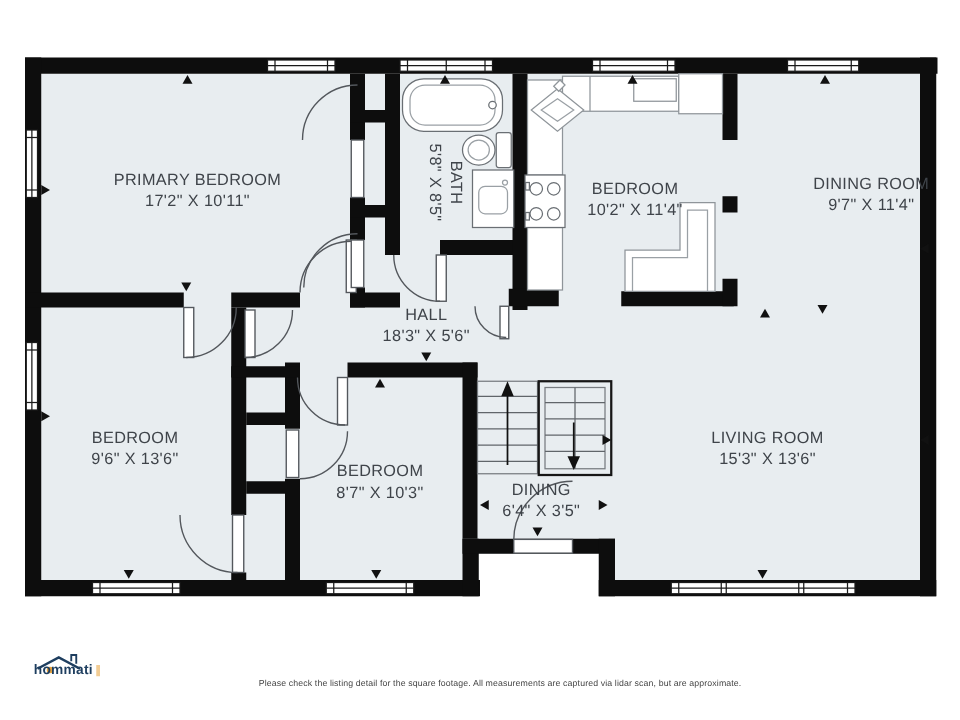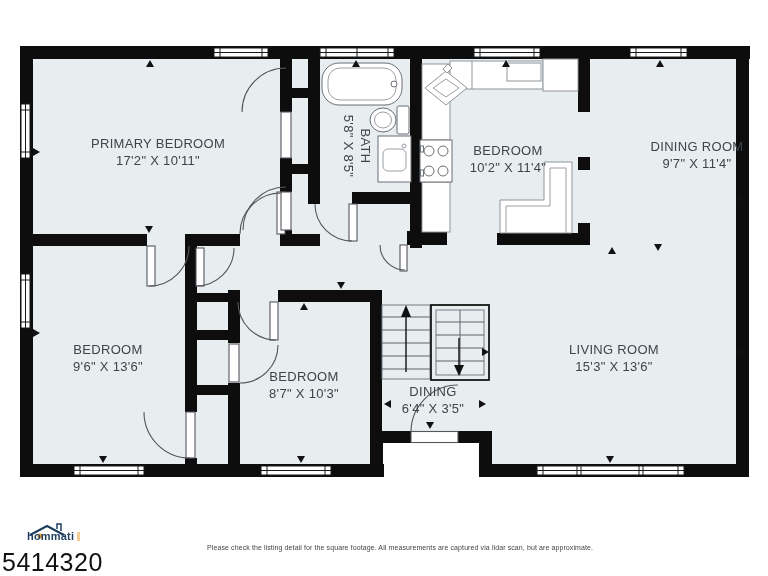--- a/index.html
+++ b/index.html
@@ -281,20 +281,24 @@
     <span class="rdims">5'8" X 8'5"</span>
   </div>
   <div class="lbl" style="left:508px;top:160px">
     <span class="rname">BEDROOM</span>
     <span class="rdims">10'2" X 11'4"</span>
   </div>
   <div class="lbl" style="left:697px;top:156px">
     <span class="rname">DINING ROOM</span>
     <span class="rdims">9'7" X 11'4"</span>
   </div>
+  <div class="lbl" style="left:341px;top:261px">
+    <span class="rname">HALL</span>
+    <span class="rdims">18'3" X 5'6"</span>
+  </div>
   <div class="lbl" style="left:108px;top:359px">
     <span class="rname">BEDROOM</span>
     <span class="rdims">9'6" X 13'6"</span>
   </div>
   <div class="lbl" style="left:304px;top:386px">
     <span class="rname">BEDROOM</span>
     <span class="rdims">8'7" X 10'3"</span>
   </div>
   <div class="lbl" style="left:433px;top:401px">
     <span class="rname">DINING</span>
@@ -307,16 +311,15 @@
 
   <div id="logo">
     <svg width="60" height="24">
       <path d="M 4,13 L 21,4 L 38,13" fill="none" stroke="#1e3e5f" stroke-width="2"></path>
       <path d="M 31,7 V 2 h 4 v 7" fill="none" stroke="#1e3e5f" stroke-width="1.5"></path>
       <circle cx="14" cy="14" r="2.6" fill="#e8a33d"></circle>
     </svg>
     <span id="logo-text">hommati</span>
     <span id="logo-accent"></span>
   </div>
-  <div id="listing-id">5414320</div>
   <div id="disclaimer">Please check the listing detail for the square footage. All measurements are captured via lidar scan, but are approximate.</div>
 
 </div>
 
 </body></html>

